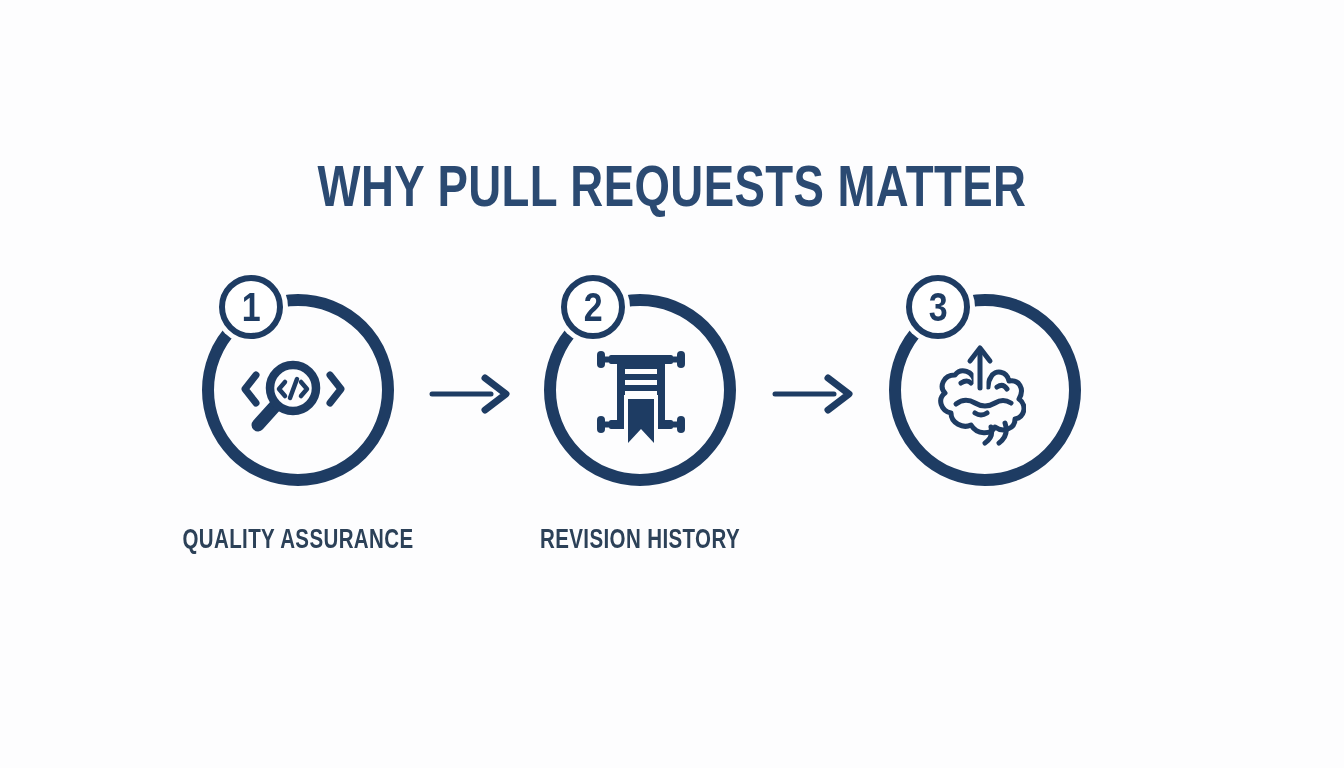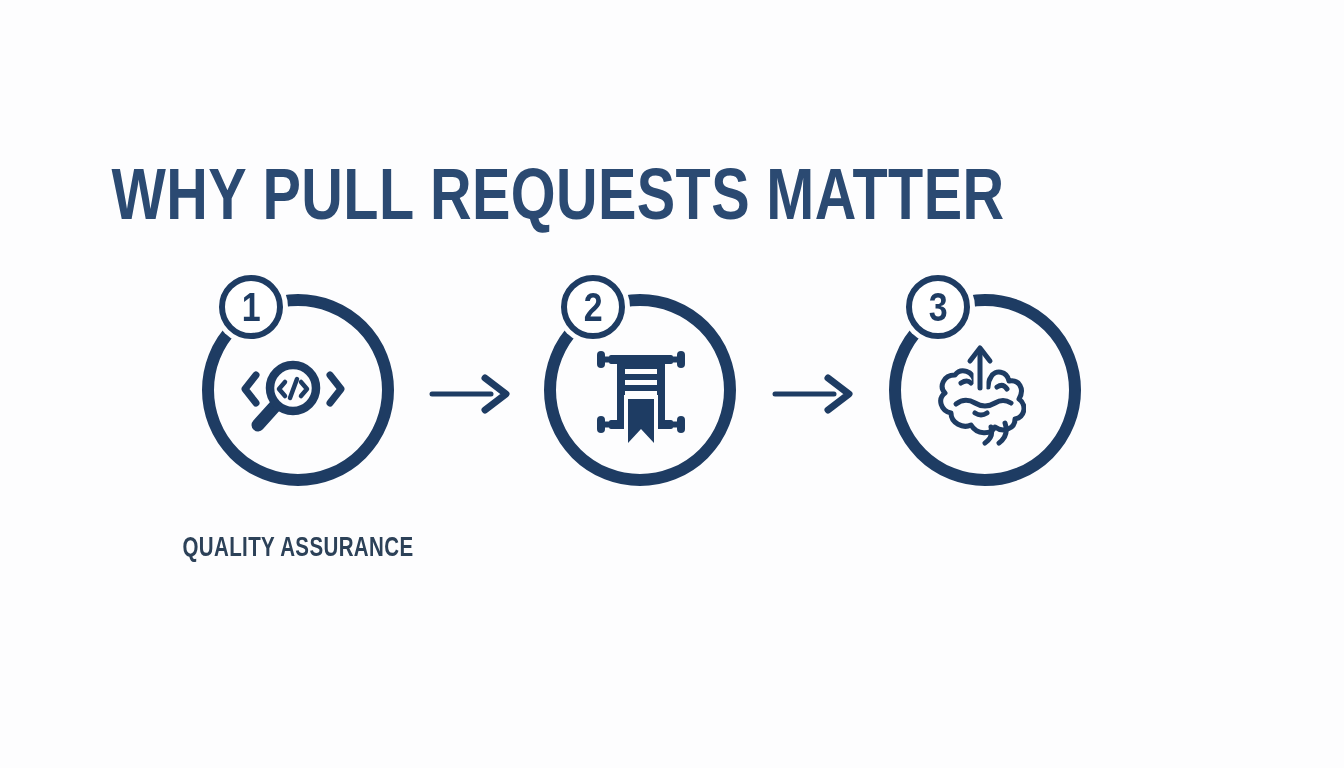--- a/index.html
+++ b/index.html
@@ -9,21 +9,22 @@
     height: 768px;
     background: #fdfdfe;
     font-family: "Liberation Sans", sans-serif;
     overflow: hidden;
   }
   .title {
     position: absolute;
     top: 158px;
     left: 0;
     width: 100%;
-    font-size: 72px;
+    text-align: center;
+    font-size: 57px;
     line-height: 1;
     font-weight: bold;
     color: #2b4a72;
     white-space: nowrap;
   }
   .title .condense {
     display: inline-block;
     transform: scaleX(0.80);
     transform-origin: center;
     letter-spacing: 0.5px;
@@ -69,21 +70,21 @@
     line-height: 1;
     display: inline-block;
     transform: scaleX(0.85);
   }
   .step-icon { position: absolute; z-index: 1; }
   .icon-magnifier { left: 39px; top: 56px; }
   .icon-scroll    { left: 53px; top: 57px; }
   .icon-brain     { left: 43px; top: 48px; }
   .step-label {
     position: absolute;
-    top: 240px;
+    top: 232px;
     left: 50%;
     transform: translateX(-50%);
     white-space: nowrap;
     font-size: 27px;
     font-weight: bold;
     color: #2c4158;
     line-height: 1;
   }
   .step-label .condense {
     display: inline-block;
@@ -155,20 +156,23 @@
       </g>
       <g fill="#fdfdfe">
         <rect x="28" y="18" width="32" height="5"></rect>
         <rect x="28" y="29" width="32" height="5"></rect>
         <rect x="28" y="40" width="32" height="5"></rect>
         <rect x="28" y="51" width="18" height="5"></rect>
       </g>
       <rect x="27" y="44" width="34" height="52" fill="#fdfdfe"></rect>
       <polygon points="31,48 57,48 57,92 44,78 31,92" fill="#1e3c63"></polygon>
     </svg>
+    <div class="step-label">
+      <span class="condense">REVISION HISTORY</span>
+    </div>
   </div>
 
   <svg class="connector connector-2" width="84" height="44" viewBox="0 0 84 44">
     <g stroke="#1e3c63" fill="none" stroke-linecap="round" stroke-linejoin="round">
       <line x1="3" y1="22" x2="62" y2="22" stroke-width="5"></line>
       <polyline points="56,6 77,22 56,38" stroke-width="7"></polyline>
     </g>
   </svg>
 
   <div class="step step-3">

